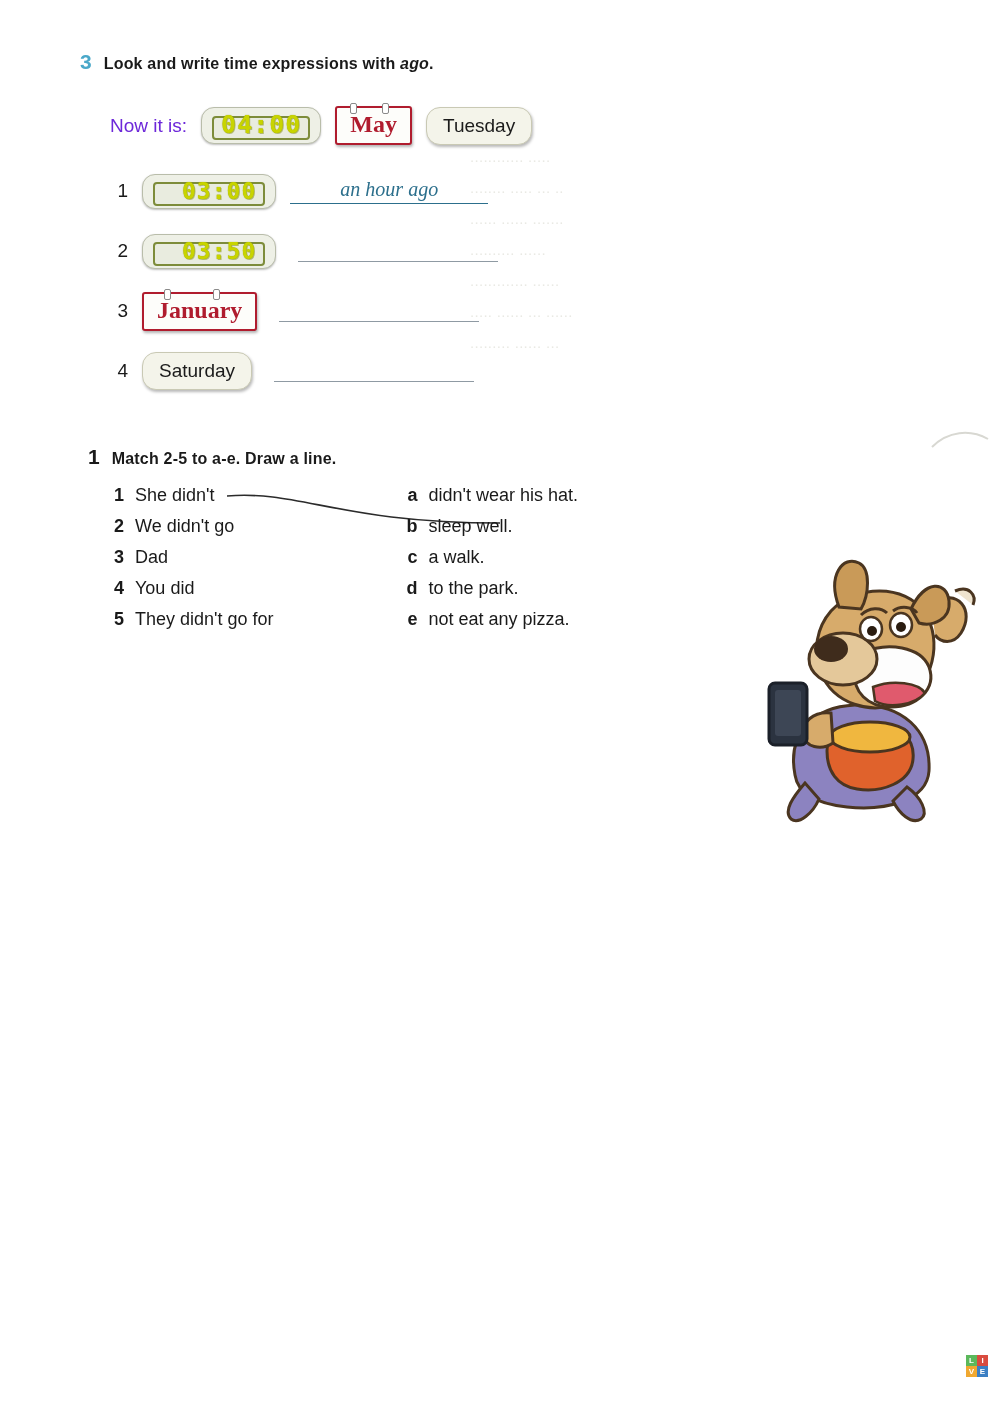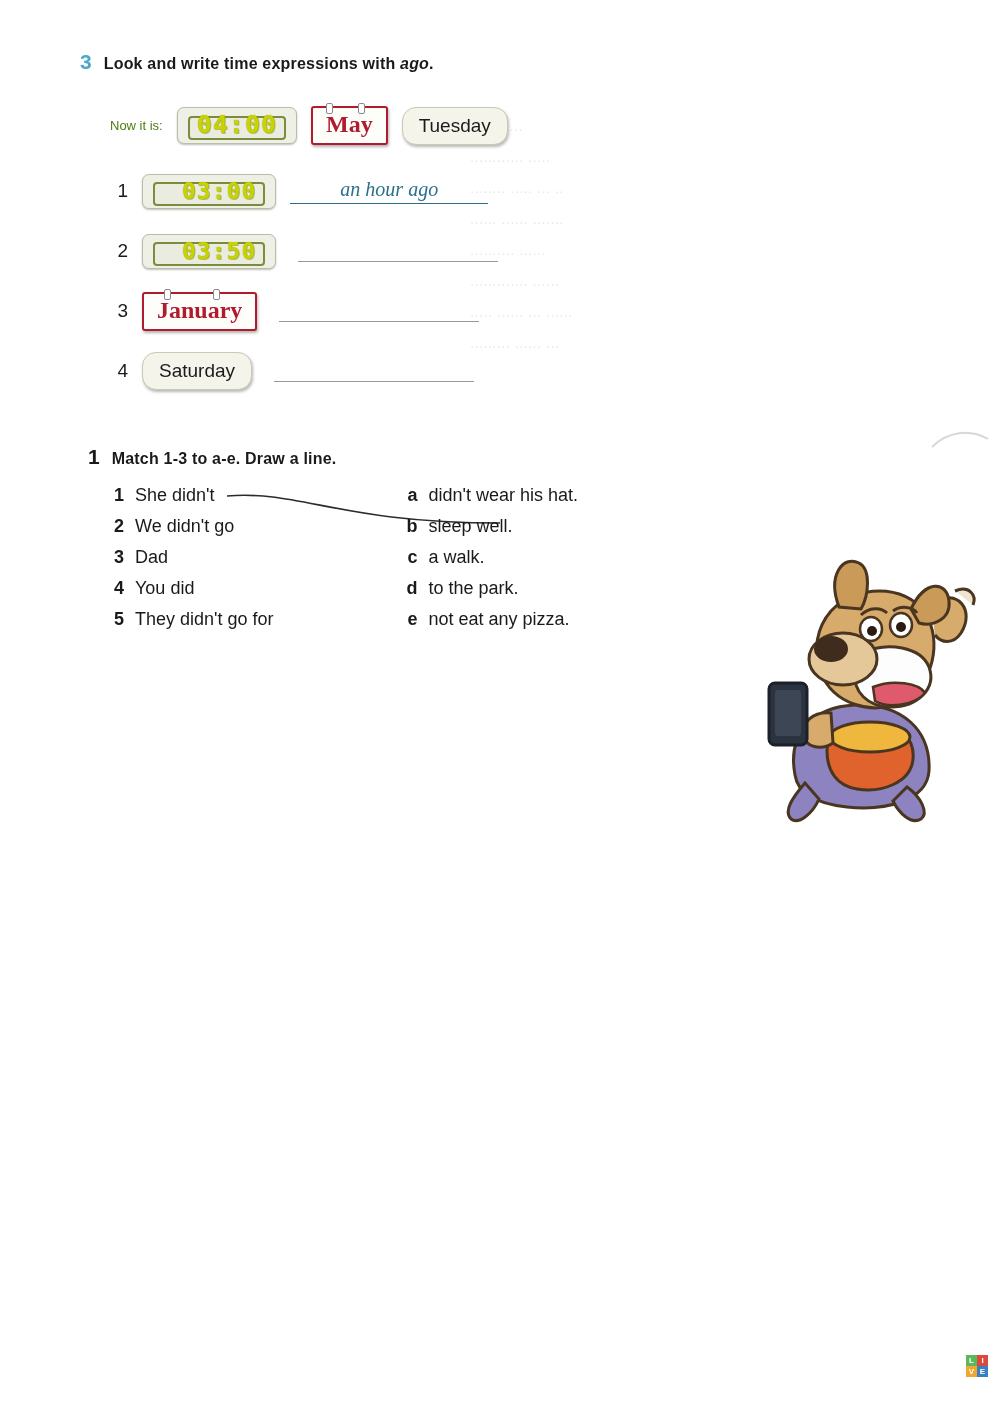--- a/index.html
+++ b/index.html
@@ -45,29 +45,29 @@
   }
 
   .now-row {
     display: flex;
     align-items: center;
     gap: 14px;
     margin-top: 32px;
     margin-left: 30px;
   }
   .now-label {
-    font-size: 13px;
-    color: #4d7c0f;
+    font-size: 19px;
+    color: #6d28d9;
   }
 
   
   .clock {
     background: #eef0e6;
     border: 1px solid #b9bdaa;
-    border-radius: 7px;
+    border-radius: 13px;
     padding: 4px 10px 5px;
     box-shadow: 0 1px 2px rgba(0,0,0,.25);
     display: inline-block;
   }
   .clock-inner {
     border: 2px solid #7d8c3a;
     border-radius: 4px;
     background: #e9ecdf;
     padding: 1px 7px 2px;
   }
@@ -347,21 +347,21 @@
         <span>Saturday</span>
       </span>
       <span class="q-blank"></span>
     </div>
   </div>
 </section>
 
 <section class="ex1">
   <div class="ex-heading">
     <span class="ex-num">1</span>
-    <span class="ex-title">Match 1-3 to a-e. Draw a line.</span>
+    <span class="ex-title">Match 2-5 to a-e. Draw a line.</span>
   </div>
 
   <div class="match-wrap">
     <svg class="match-line-svg" width="540" height="160" viewBox="0 0 540 160">
       <path d="M117 11 C 190 5, 230 38, 390 38" stroke="#2b2b2b" stroke-width="1.6" fill="none"></path>
     </svg>
 
     <div class="match-cols">
       <div class="match-col">
         <div class="match-row">

